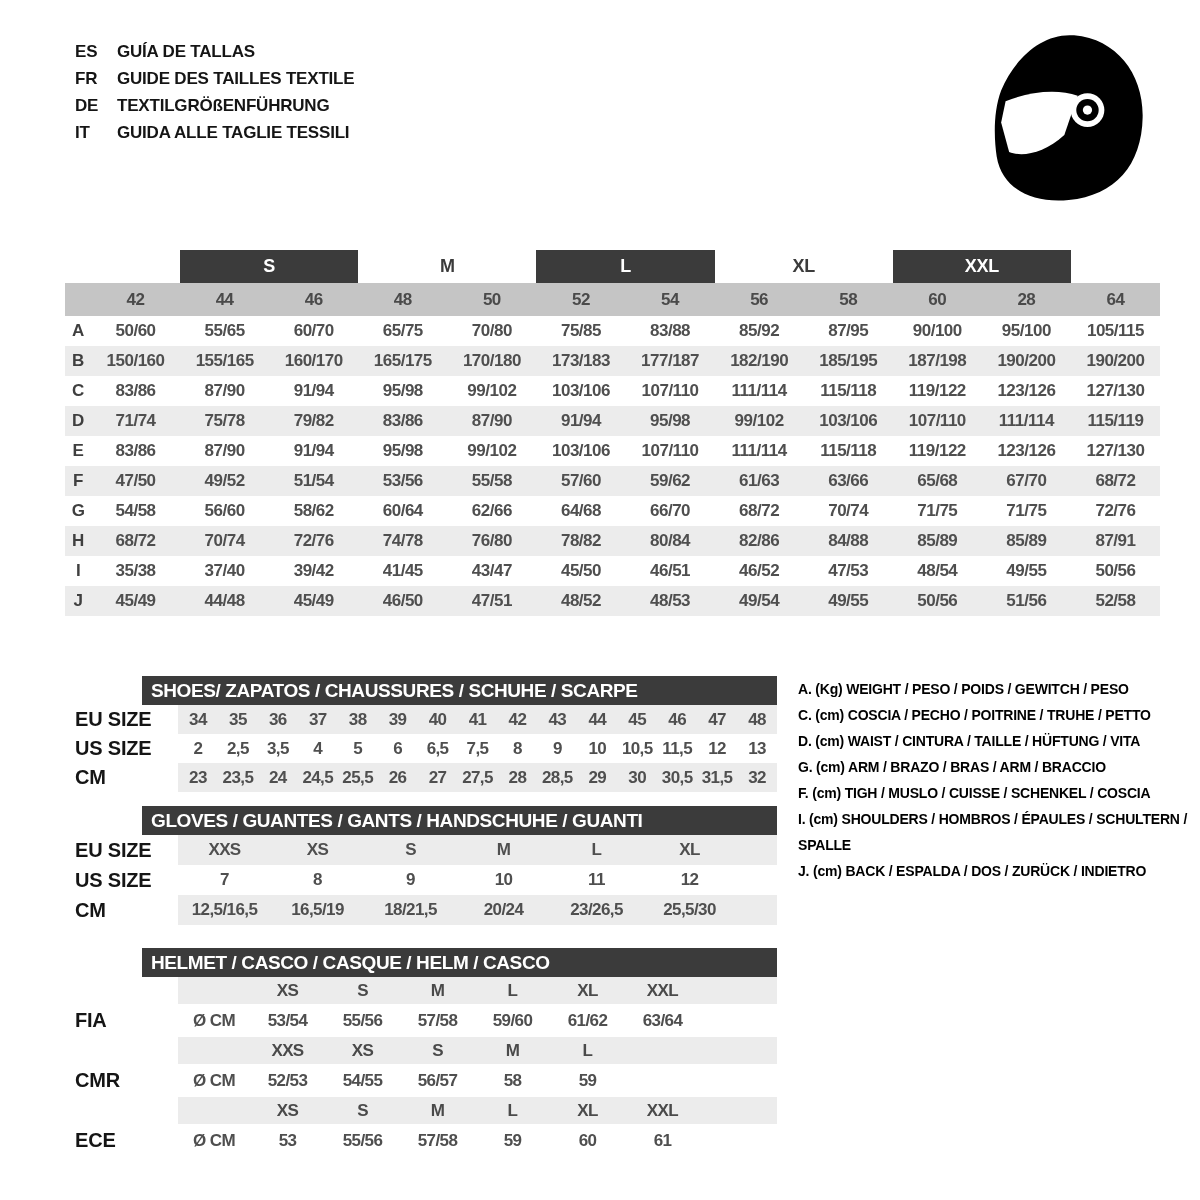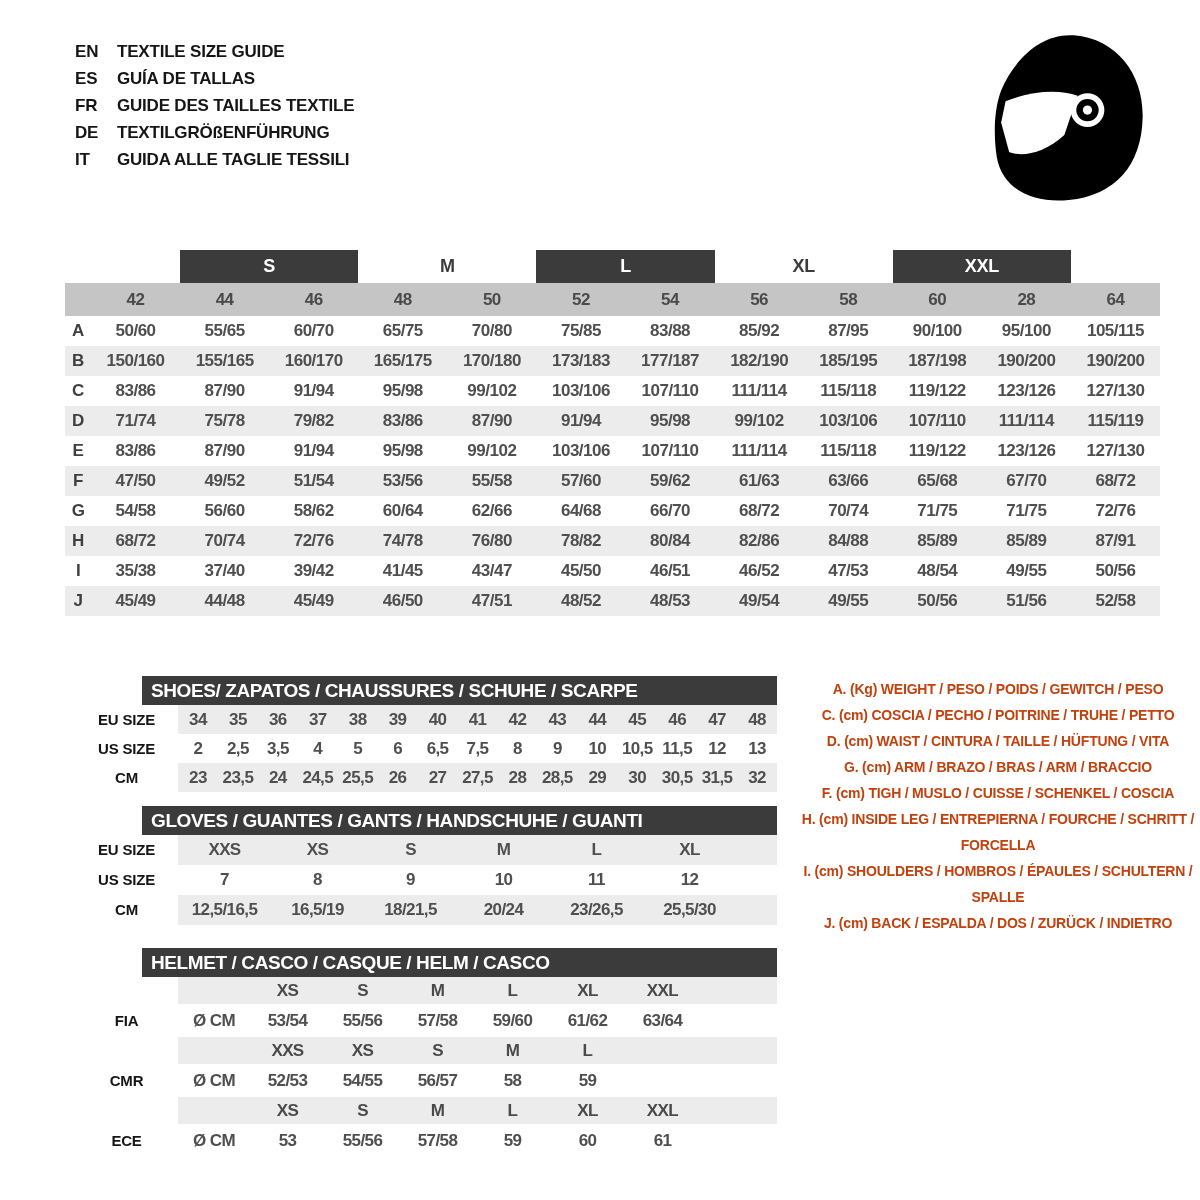--- a/index.html
+++ b/index.html
@@ -38,41 +38,37 @@
   .shoes { top:676px; }
   .gloves { top:806px; }
   .helmet-sec { top:948px; }
   .sec-bar {
     margin-left:77px; height:29px; line-height:29px; background:#3b3b3b;
     color:#fff; font-size:19px; padding-left:9px; letter-spacing:-0.4px; white-space:nowrap;
   }
   .srow { display:grid; font-size:17px; letter-spacing:-0.6px; color:#4f4f4f; }
   .srow.stripe { background:linear-gradient(90deg,#fff 113px,#ececec 113px); }
   .scell { text-align:center; overflow:hidden; }
-  .rlabel { text-align:center; padding-left:10px; color:#151515; font-size:15px; letter-spacing:-0.2px; }
+  .rlabel { text-align:left; padding-left:10px; color:#151515; font-size:20px; letter-spacing:-0.2px; }
   .shoes .srow { grid-template-columns:113px repeat(15,1fr); height:29px; line-height:29px; }
   .gloves .srow { grid-template-columns:113px repeat(6,93px) 1fr; height:30px; line-height:30px; }
   .helmet-sec .srow { grid-template-columns:113px 72px repeat(6,75px) 1fr; }
   .helmet-sec .srow.stripe { height:27px; line-height:27px; color:#4a4a4a; }
   .helmet-sec .srow.vrow { height:33px; line-height:33px; }
 
   
   .legend { position:absolute; left:798px; top:676px; width:400px; }
-  .legend-item { font-size:14px; line-height:26px; color:#c2410c; letter-spacing:-0.2px;text-align:center; }
+  .legend-item { font-size:14px; line-height:26px; color:#000000; letter-spacing:-0.2px; }
 </style>
 </head>
 <body>
 
 <div class="page">
 
   <div class="lang-block" id="langs">
-      <div class="lang-row">
-        <div class="lang-code">EN</div>
-        <div class="lang-label">TEXTILE SIZE GUIDE</div>
-      </div>
       <div class="lang-row">
         <div class="lang-code">ES</div>
         <div class="lang-label">GUÍA DE TALLAS</div>
       </div>
       <div class="lang-row">
         <div class="lang-code">FR</div>
         <div class="lang-label">GUIDE DES TAILLES TEXTILE</div>
       </div>
       <div class="lang-row">
         <div class="lang-code">DE</div>
@@ -429,18 +425,17 @@
         </div>
       </div>
   </div>
 
   <div class="legend" id="legend">
       <div class="legend-item">A. (Kg) WEIGHT / PESO / POIDS / GEWITCH / PESO</div>
       <div class="legend-item">C. (cm) COSCIA / PECHO / POITRINE / TRUHE / PETTO</div>
       <div class="legend-item">D. (cm) WAIST / CINTURA / TAILLE / HÜFTUNG / VITA</div>
       <div class="legend-item">G. (cm) ARM / BRAZO / BRAS / ARM / BRACCIO</div>
       <div class="legend-item">F. (cm) TIGH / MUSLO / CUISSE / SCHENKEL / COSCIA</div>
-      <div class="legend-item">H. (cm) INSIDE LEG / ENTREPIERNA / FOURCHE / SCHRITT / FORCELLA</div>
       <div class="legend-item">I. (cm) SHOULDERS / HOMBROS / ÉPAULES / SCHULTERN / SPALLE</div>
       <div class="legend-item">J. (cm) BACK / ESPALDA / DOS / ZURÜCK / INDIETRO</div>
     </div>
 
 </div>
 
 </body></html>

